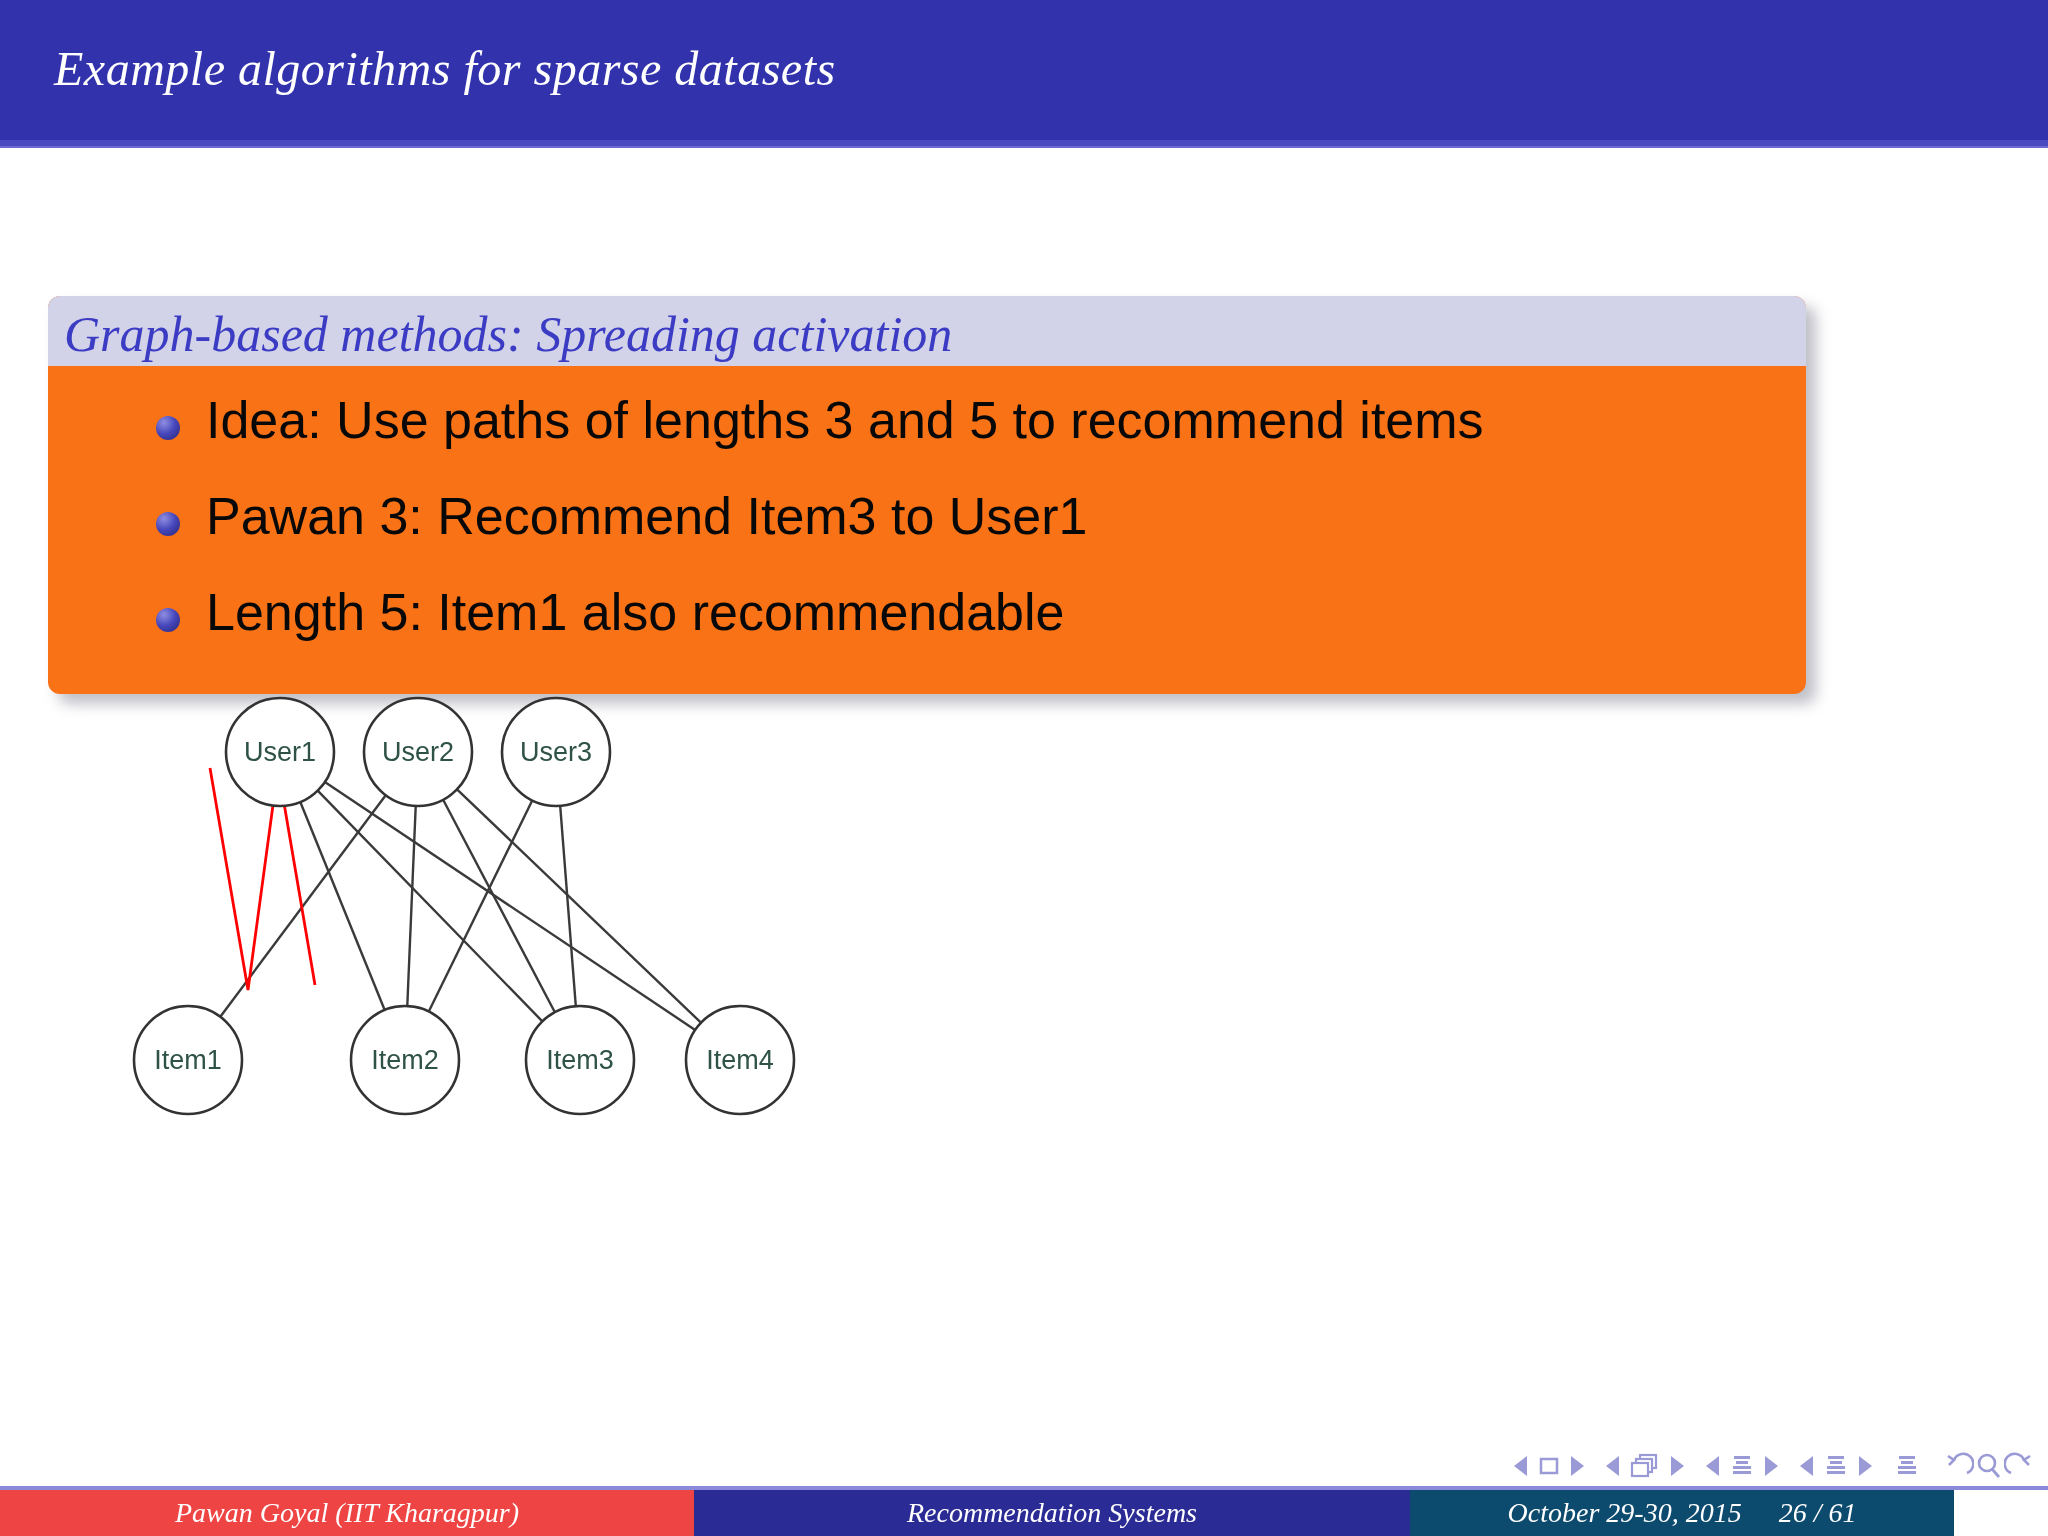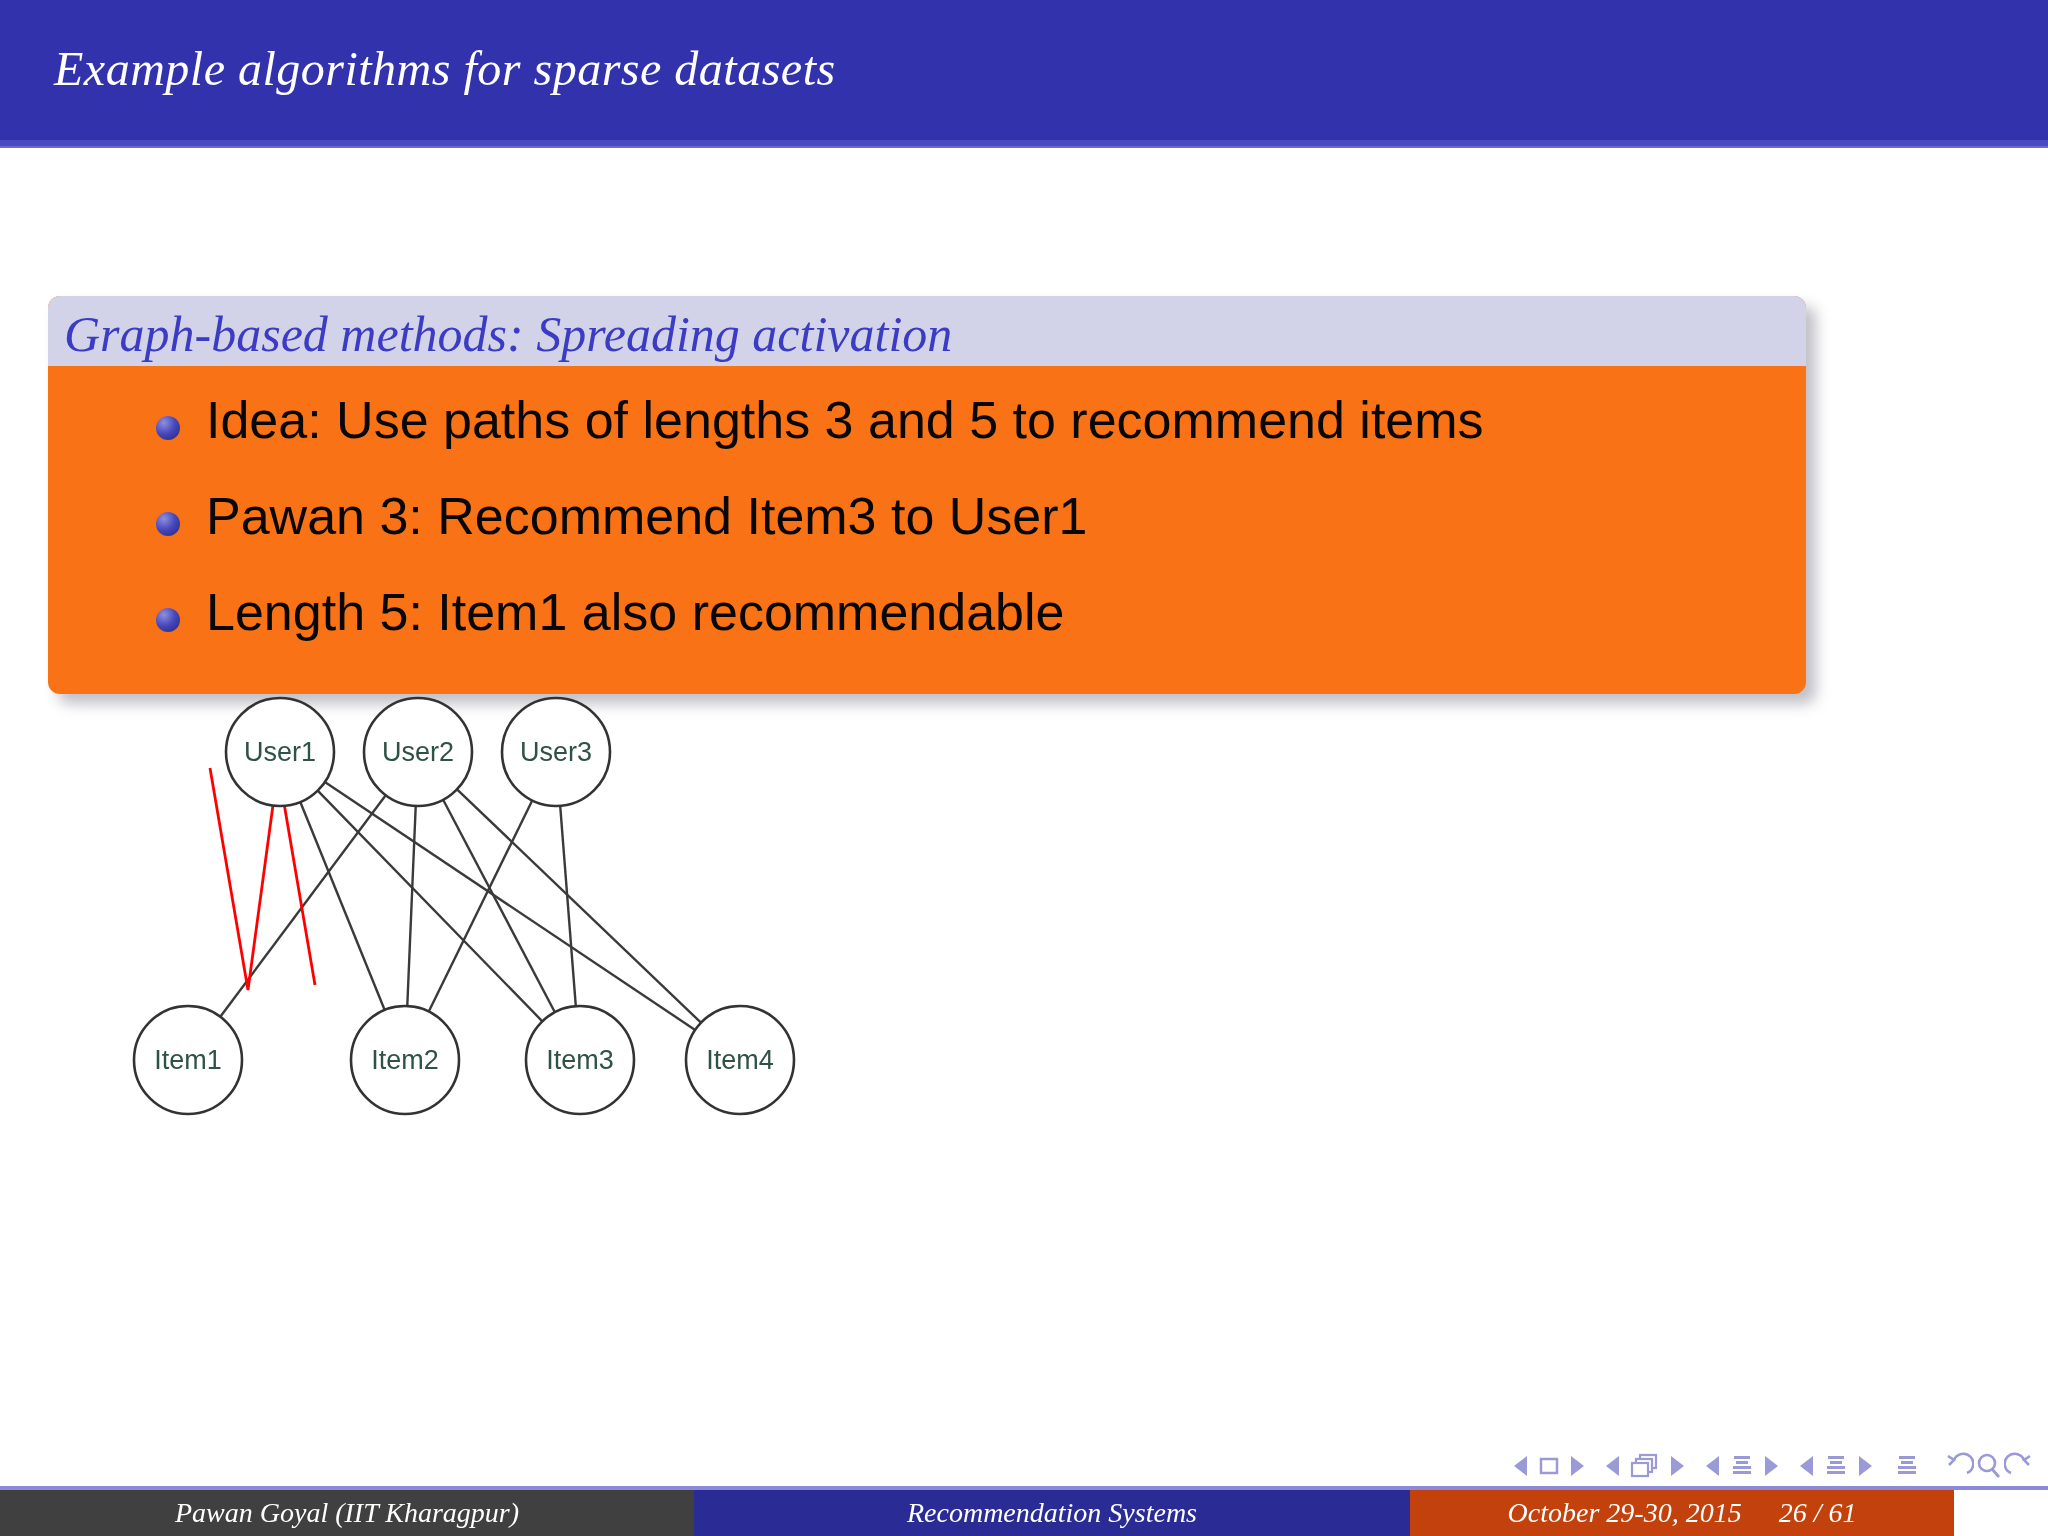--- a/index.html
+++ b/index.html
@@ -164,23 +164,23 @@
     height: 4px;
     background: #8a8ad8;
   }
   .footer-seg {
     height: 46px;
     display: flex;
     align-items: center;
     justify-content: center;
     white-space: nowrap;
   }
-  #footer-author  { width: 694px; background: #404040; }
+  #footer-author  { width: 694px; background: #ef4444; }
   #footer-subject { width: 716px; background: #2B2B95; }
-  #footer-right   { width: 544px; background: #c2410c; display: flex; align-items: center; justify-content: center; gap: 37px; }
+  #footer-right   { width: 544px; background: #0c4a6e; display: flex; align-items: center; justify-content: center; gap: 37px; }
 </style>
 </head>
 <body>
 
 <div id="titlebar"></div>
 <div id="titlebar-rule"></div>
 <div id="slide-title">Example algorithms for sparse datasets</div>
 
 <div id="block">
   <div id="block-header">

